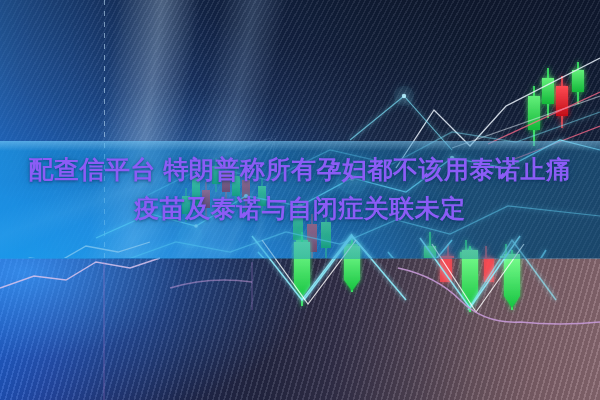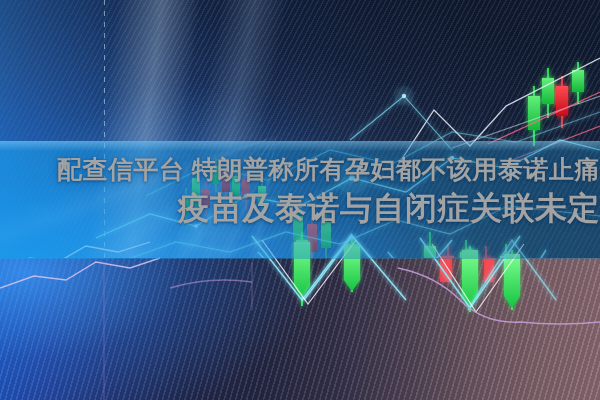--- a/index.html
+++ b/index.html
@@ -126,31 +126,31 @@
     left:0;right:0;top:141px;height:10px;
     background:linear-gradient(180deg, rgba(170,225,255,.40), rgba(170,225,255,0));
   }
 
   
   svg.art{position:absolute;inset:0;width:600px;height:400px;overflow:visible;}
 
   
   .headline{
     position:absolute;left:0;right:0;top:150px;
-    text-align:right;
-    color:#a3a3a3;
+    text-align:center;
+    color:#8b5cf6;
     font-size:25px;
     font-weight:bold;
     line-height:39px;
     letter-spacing:.5px;
     text-shadow:0 1px 3px rgba(0,40,80,.55), 0 0 10px rgba(0,60,110,.35);
     white-space:nowrap;
   }
   .headline .ln{display:block;}
-  .headline .ln2{font-size:32px;}
+  .headline .ln2{font-size:25px;}
 </style>
 </head>
 <body>
 
 <div id="stage">
 
   <div class="layer bg-base"></div>
   <div class="layer bg-darktop"></div>
   <div class="layer stripes"></div>
   <div class="layer rays"></div>

